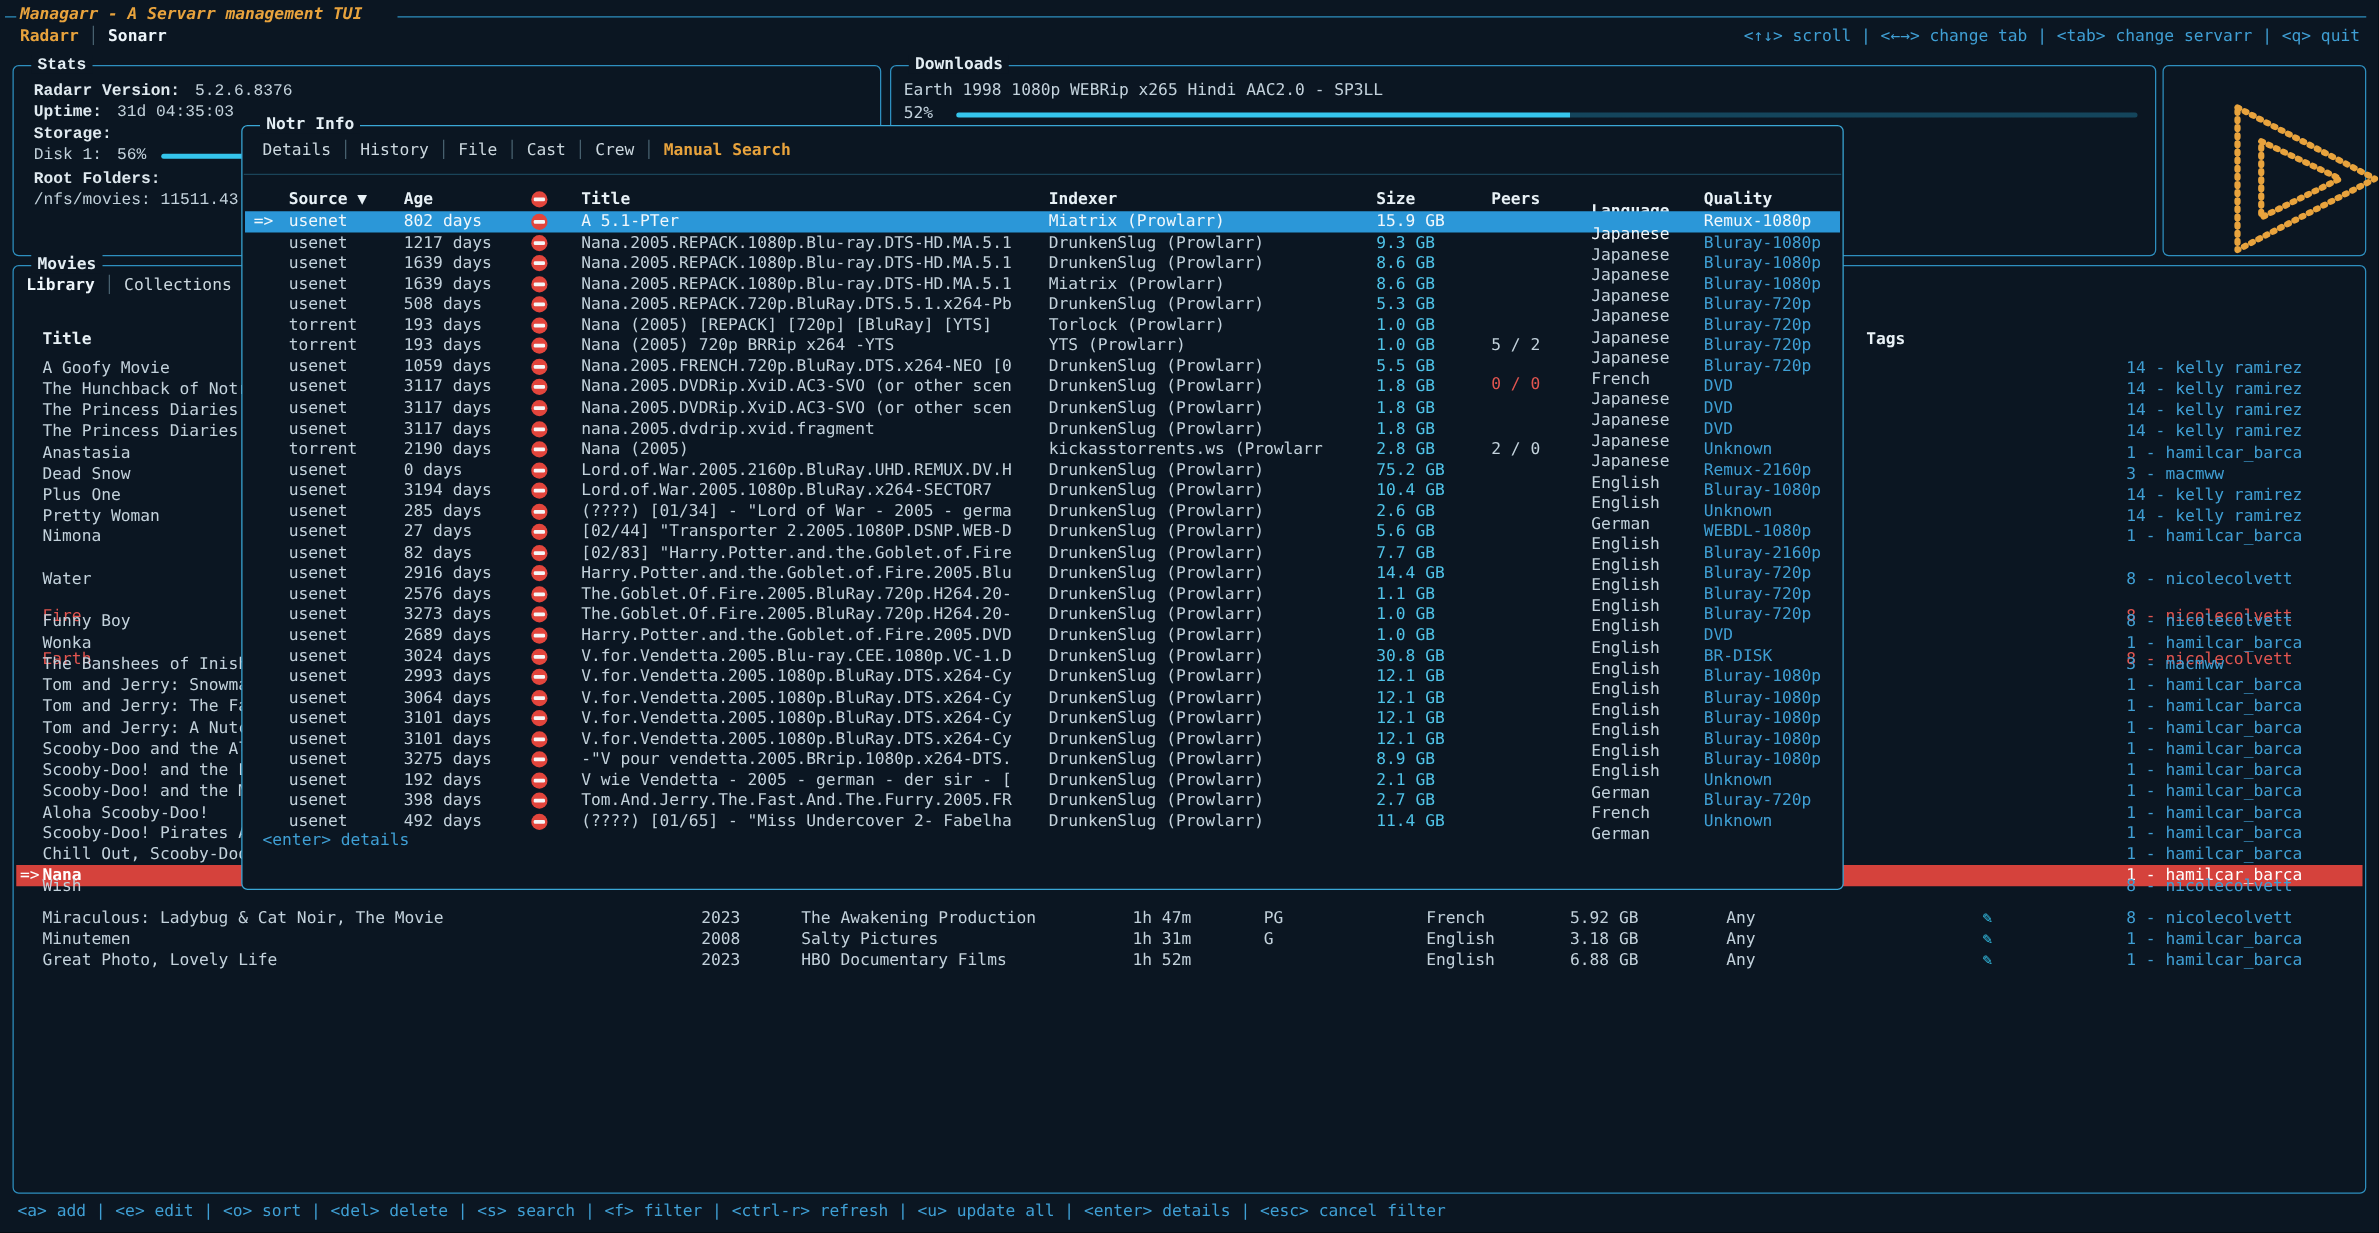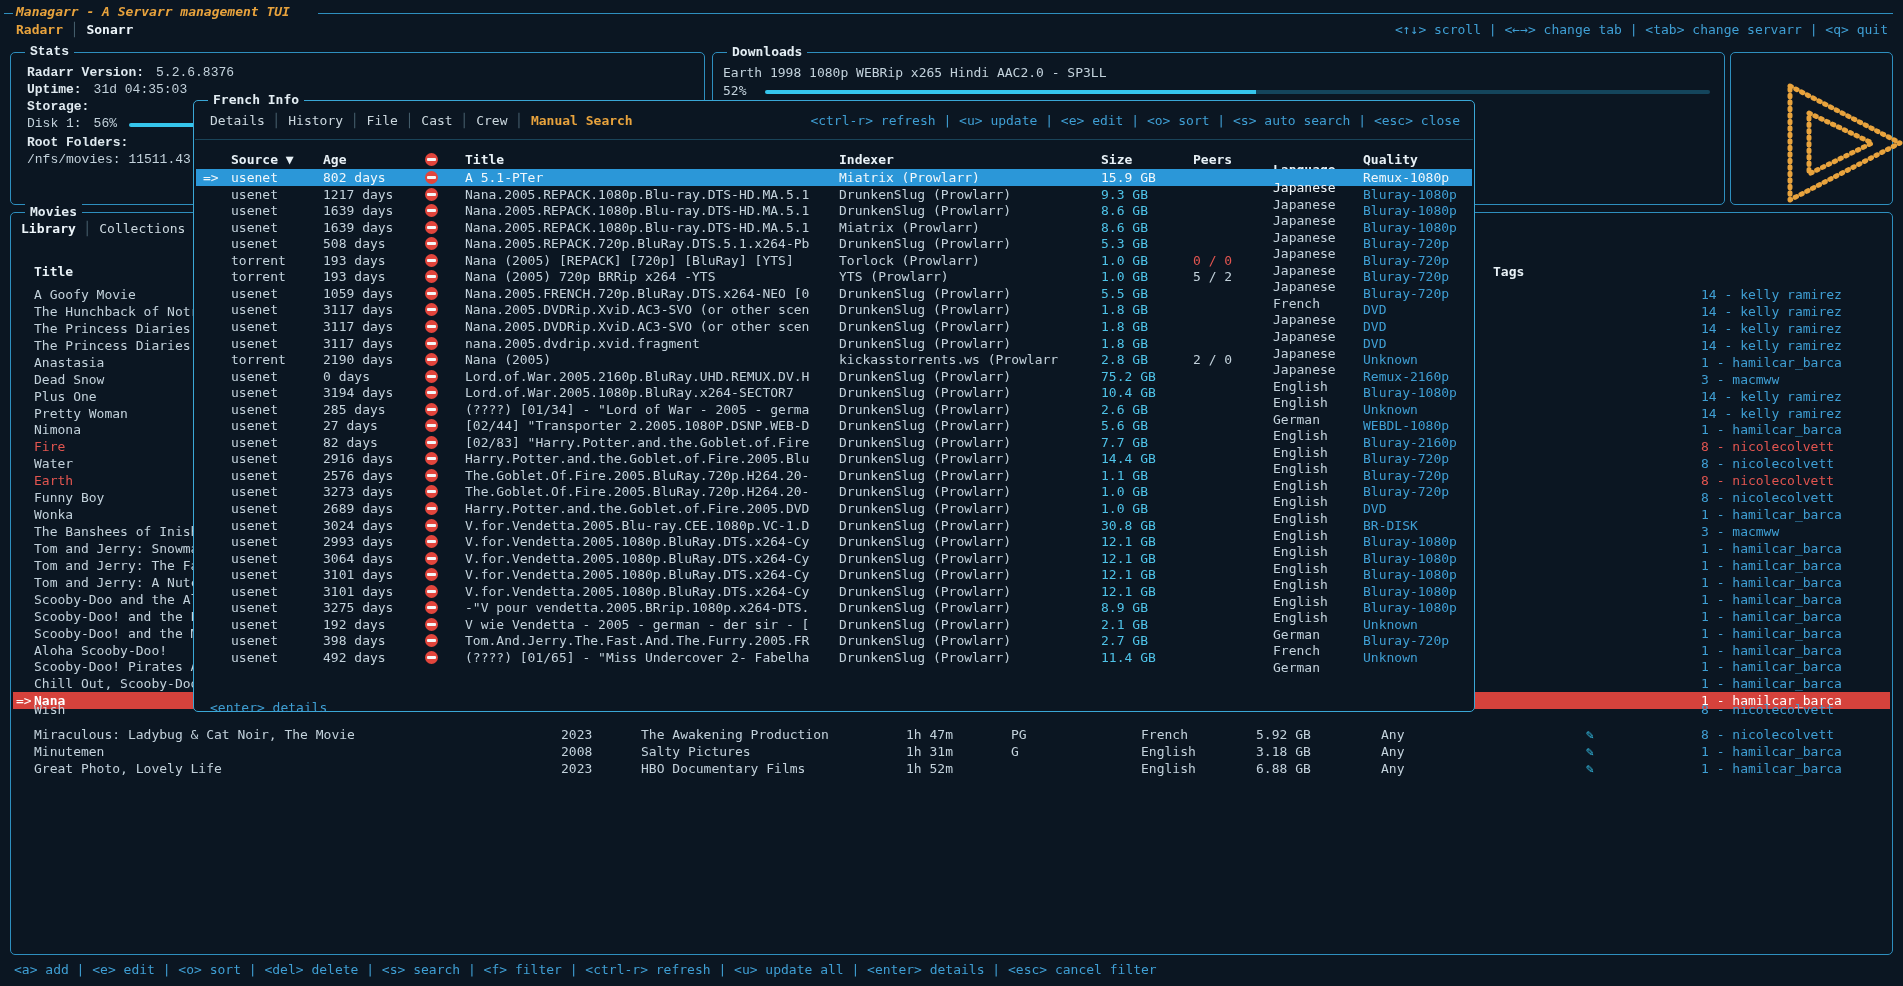--- a/index.html
+++ b/index.html
@@ -38,37 +38,37 @@
   .cell{position:absolute;top:0;line-height:17px;}
   .mvrow,.mirow{position:absolute;left:2px;right:2px;height:17px;line-height:17px;}
   .mvrow.selected{background:#d5423c;}
   .mvrow.selected .cell{color:#ffffff;}
   .mvrow.selected .mv-title{font-weight:700;}
   .mv-marker{left:3px;}   .mv-title{left:21px;}  .mv-year{left:548px;}
   .mv-studio{left:628px;} .mv-runtime{left:893px;} .mv-rating{left:998px;}
   .mv-lang{left:1128px;}  .mv-size{left:1243px;}   .mv-qp{left:1368px;}
   .mv-mon{left:1573px;color:#35c5ec;} .mv-tag{left:1688px;color:#3f9fd4;}
   .mvh-title{left:21px;}  .mvh-tags{left:1480px;}
-  .danger{color:#e25550 !important;}
+  .danger{color:#e25550 !important;margin-top:47px;}
 
   
   .modal{left:193px;top:100px;width:1282px;height:612px;z-index:10;border-color:#3aa7d6;}
   .mi-tabs{position:absolute;left:16px;top:12px;}
   .mtab{display:inline-block;color:#ccd8df;}
   .mtab + .mtab::before{content:" │ ";color:#47606e;font-weight:400;}
   .mi-keys{position:absolute;right:14px;top:12px;}
   .mi-divider{position:absolute;left:1px;right:1px;top:38px;height:1px;background:#1a4459;}
   .mihead{position:absolute;left:2px;right:2px;top:50px;height:17px;}
   .mi-marker{left:7px;}   .mi-source{left:35px;}  .mi-age{left:127px;}
   .mi-icon{left:229px;}   .mi-title{left:269px;}  .mi-indexer{left:643px;}
   .mi-size{left:905px;color:#4fc3e8;} .mi-peers{left:997px;}
   .mi-lang{left:1077px;margin-top:10px;}  .mi-quality{left:1167px;color:#3f9fd4;}
   .mirow.selected{background:#2b97d8;}
   .mirow.selected .cell{color:#f0f7fb;}
-  .mi-footer{position:absolute;left:16px;top:599px;}
+  .mi-footer{position:absolute;left:16px;top:564px;}
   .noicon{position:absolute;width:13px;height:13px;background:#e2453c;border-radius:50%;top:2px;}
   .noicon::before{content:"";position:absolute;left:2px;top:5px;width:9px;height:3px;background:#f5f6f7;border-radius:1px;}
 
   .bottombar{position:absolute;left:14px;top:962px;}
 </style>
 </head>
 <body>
 
 <div class="screen">
 
@@ -467,24 +467,23 @@
         <span class="cell mv-lang">English</span>
         <span class="cell mv-size">6.88 GB</span>
         <span class="cell mv-qp">Any</span>
         <span class="cell mv-mon">✎</span>
         <span class="cell mv-tag">1 - hamilcar_barca</span>
       </div>
   </div>
 
   
   <div class="panel modal">
-    <span class="plabel">French Info</span>
+    <span class="plabel">Notr Info</span>
 
     <div class="mi-tabs"><span class="mtab"><span>Details</span></span><span class="mtab"><span>History</span></span><span class="mtab"><span>File</span></span><span class="mtab"><span>Cast</span></span><span class="mtab"><span>Crew</span></span><span class="mtab"><span class="active-accent">Manual Search</span></span></div>
-    <span class="mi-keys keys">&lt;ctrl-r&gt; refresh | &lt;u&gt; update | &lt;e&gt; edit | &lt;o&gt; sort | &lt;s&gt; auto search | &lt;esc&gt; close</span>
     <div class="mi-divider"></div>
 
     <div class="mihead">
       <span class="cell mi-source">Source ▼</span>
       <span class="cell mi-age">Age</span>
       <span class="noicon mi-icon"></span>
       <span class="cell mi-title">Title</span>
       <span class="cell mi-indexer">Indexer</span>
       <span class="cell mi-size" style="color:#e8f1f6">Size</span>
       <span class="cell mi-peers">Peers</span>

